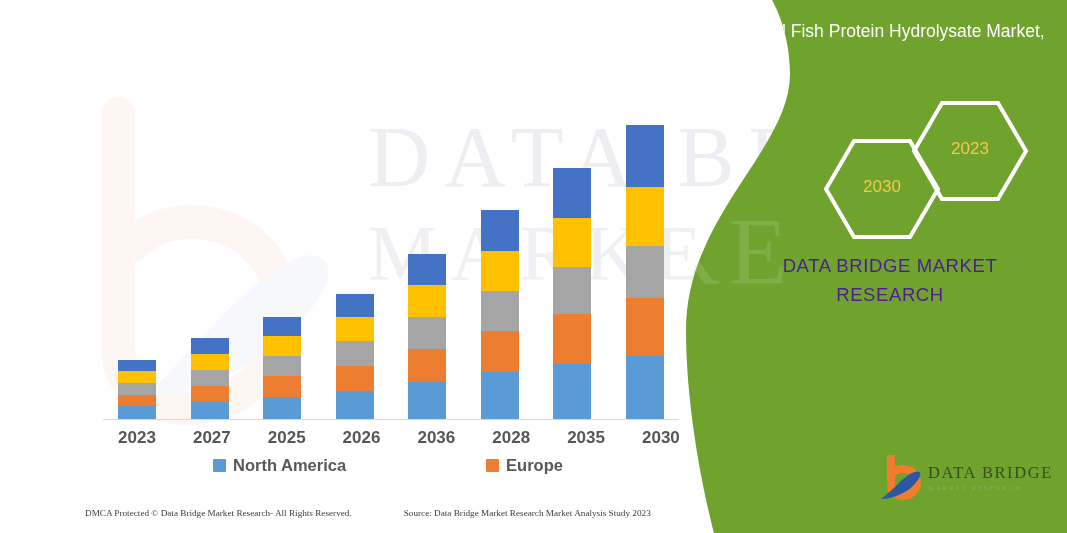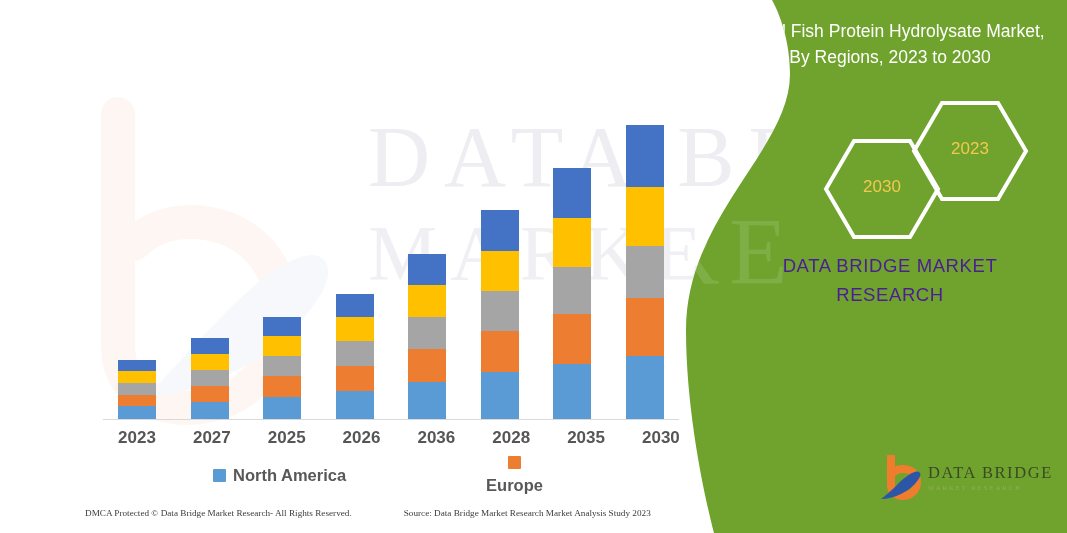--- a/index.html
+++ b/index.html
@@ -57,21 +57,21 @@
     font-size:17px;font-weight:bold;color:#565656;
     font-family:"Liberation Sans", sans-serif;
   }
 
   .legend{
     position:absolute;left:103px;top:456px;width:592px;
     display:flex;
   }
   .legend-item{display:flex;align-items:center;gap:7px;}
   .legend-item.i0{margin-left:110px;}
-  .legend-item.i1{margin-left:140px;flex-direction:column;}
+  .legend-item.i1{margin-left:140px;}
   .swatch{width:13px;height:13px;display:inline-block;border-radius:1px;}
   .legend-label{font-size:16.5px;font-weight:bold;color:#585858;}
 
   .footer{
     position:absolute;left:85px;top:508px;width:620px;
     font-family:"Liberation Serif", serif;
     font-size:9.2px;color:#3c3c3c;
     display:flex;
   }
   .footer .src{margin-left:52px;}
@@ -234,21 +234,20 @@
   <div class="footer">
     <span class="cr">DMCA Protected © Data Bridge Market Research- All Rights Reserved.</span>
     <span class="src">Source: Data Bridge Market Research  Market Analysis Study 2023</span>
   </div>
 
   <div class="green-panel">
     <div class="gp-wm">RE</div>
 
     <div class="gp-title">
       <div>Global Fish Protein Hydrolysate Market,</div>
-      <div>By Regions, 2023 to 2030</div>
     </div>
 
     <div class="hexes">
       <svg class="hex" style="left:88px;top:0;" width="124" height="112" viewBox="0 0 124 112">
         <polygon points="34,8 90,8 118,56 90,104 34,104 6,56" fill="none" stroke="#ffffff" stroke-width="4"></polygon>
       </svg>
       <div class="hex-label" style="left:88px;top:44px;width:124px;">2023</div>
 
       <svg class="hex" style="left:0;top:38px;" width="124" height="112" viewBox="0 0 124 112">
         <polygon points="34,8 90,8 118,56 90,104 34,104 6,56" fill="none" stroke="#ffffff" stroke-width="4"></polygon>

